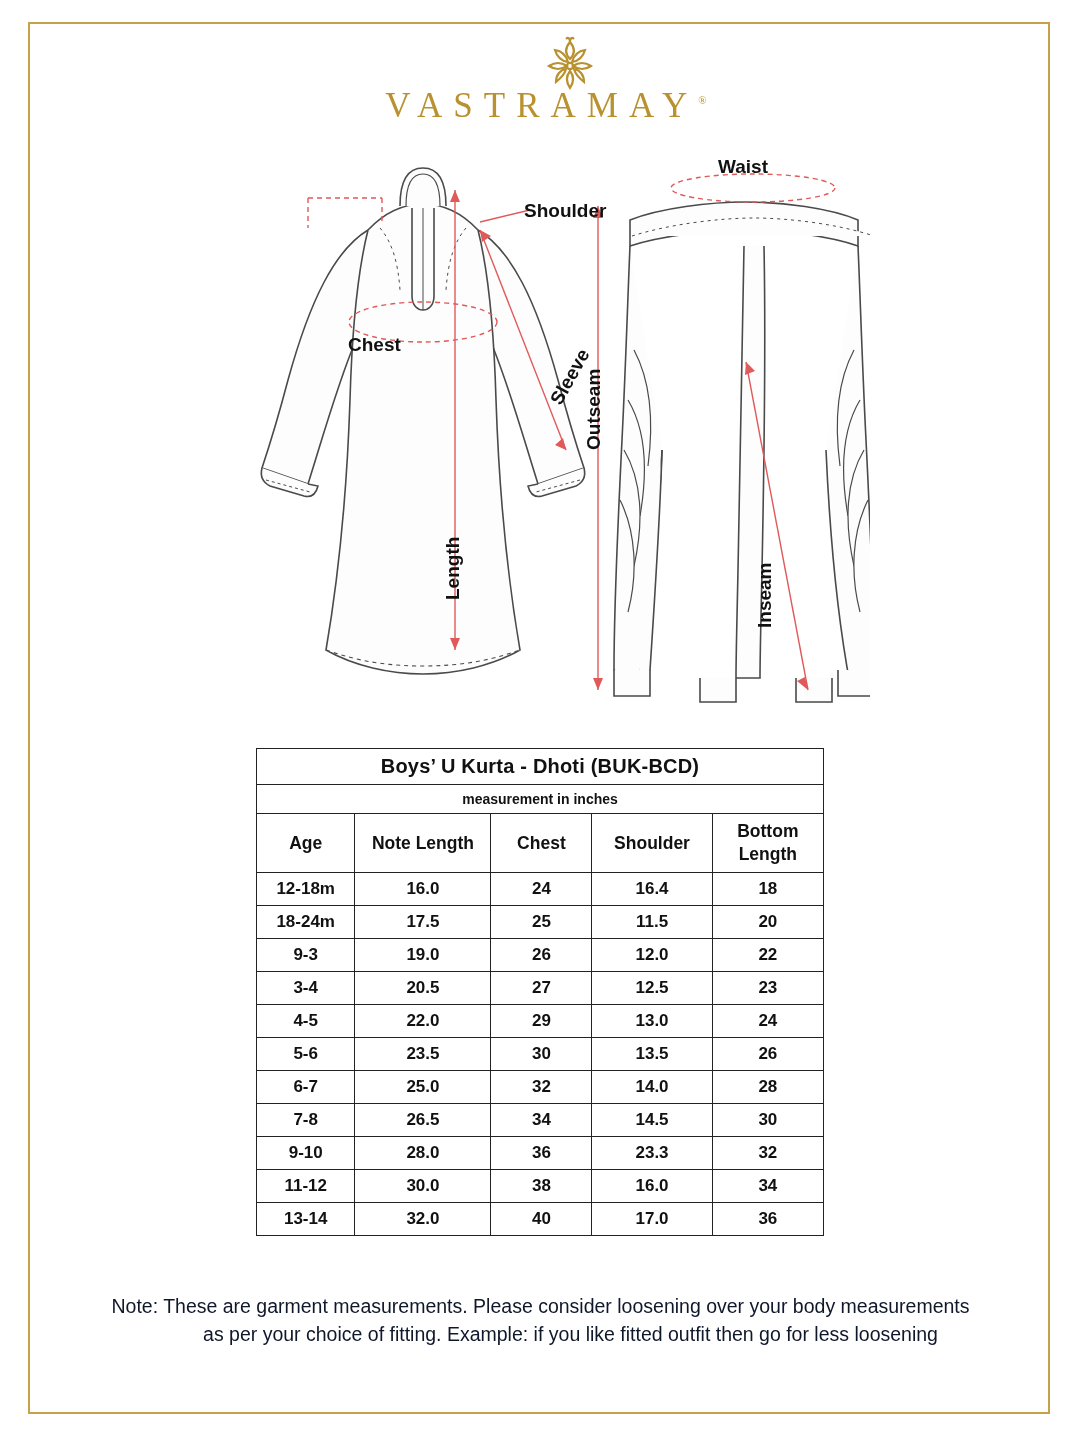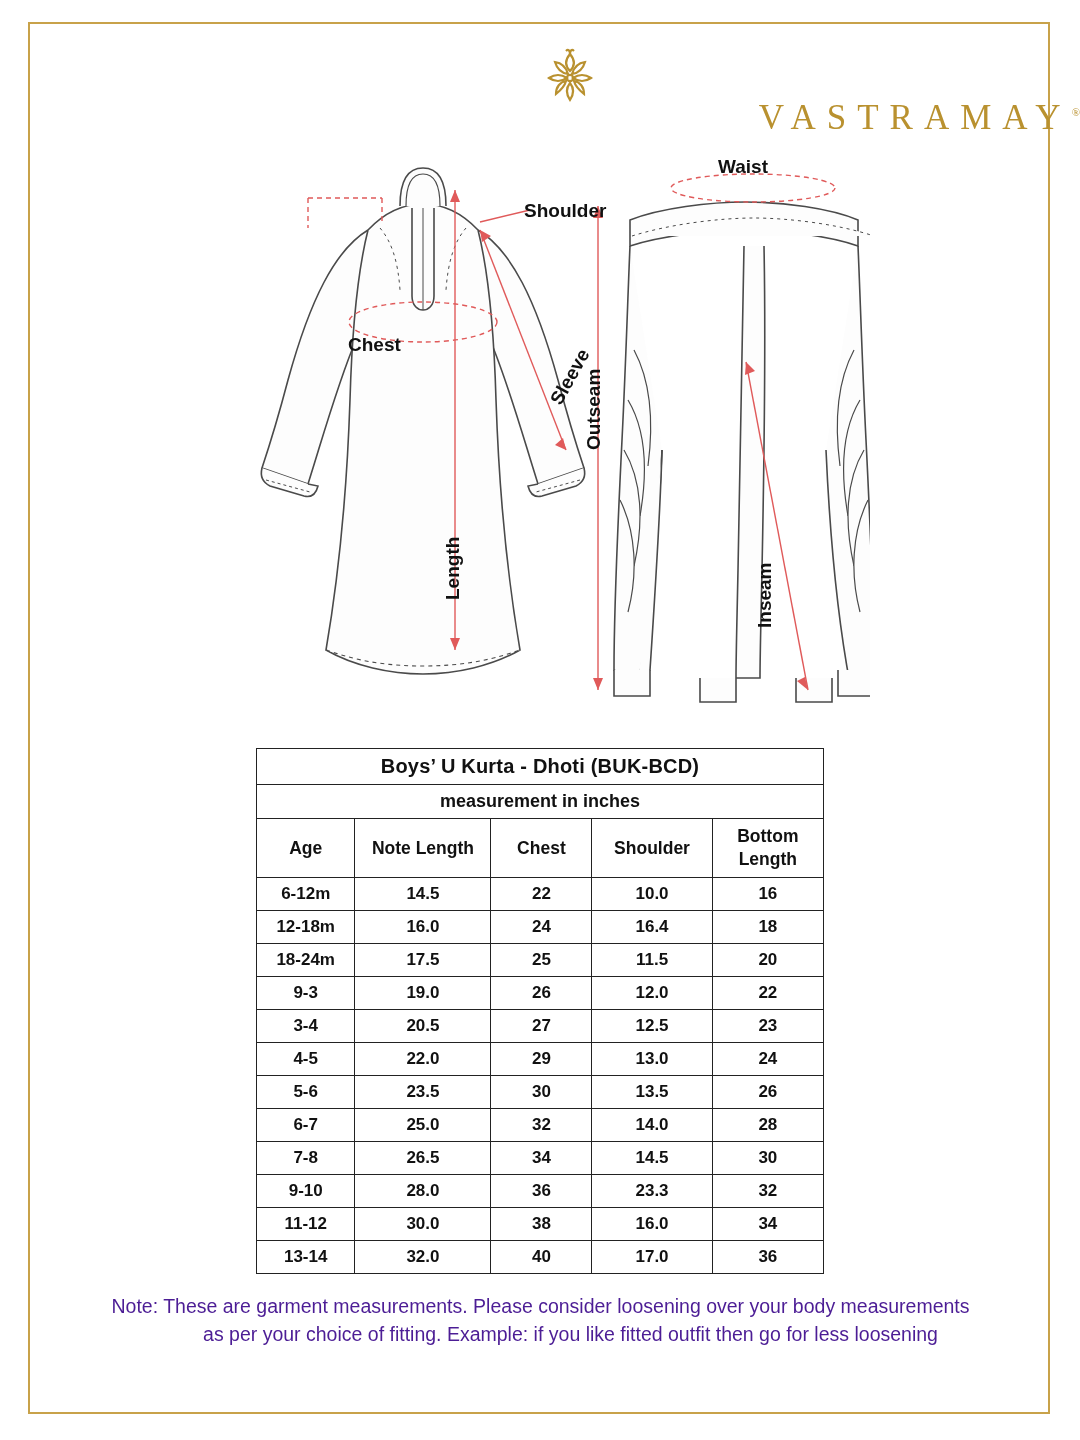--- a/index.html
+++ b/index.html
@@ -28,23 +28,23 @@
     position: absolute;
     left: 0; top: 0;
     width: 1080px;
     height: 1440px;
   }
 
   
   .brand {
     position: absolute;
     left: 0;
-    top: 48px;
+    top: 36px;
     width: 1080px;
-    text-align: right;
+    text-align: center;
   }
   .brand-ornament {
     display: block;
     margin: 0 auto;
     width: 70px;
     height: 58px;
     position: relative;
     left: 30px;
   }
   .brand-name {
@@ -100,41 +100,41 @@
     font-size: 17px;
     padding: 4px 2px;
     color: #111;
   }
   .tbl-title td {
     font-size: 20px;
     padding: 10px 2px;
     letter-spacing: 0.2px;
   }
   .tbl-sub td {
-    font-size: 18px;
+    font-size: 14px;
     padding: 5px 2px;
   }
   .tbl-head th {
     font-size: 17.5px;
     padding: 6px 4px;
     vertical-align: middle;
     line-height: 1.15;
   }
   .tbl-head th.two-line { line-height: 1.3; }
   .size-table tbody td { padding: 6px 2px; }
 
   
   .note {
     position: absolute;
     left: 48px;
     top: 1292px;
     width: 985px;
     font-size: 19.5px;
     line-height: 1.45;
-    color: #4c1d95;
+    color: #0f172a;
     text-align: center;
   }
   .note span { display: block; }
   .note .line2 { padding-left: 60px; text-align: center; }
 </style>
 </head>
 <body>
 
 <div class="content">
 
@@ -270,27 +270,20 @@
         <th style="width:140px;">Note Length</th>
         <th style="width:100px;">Chest</th>
         <th style="width:118px;">Shoulder</th>
         <th class="two-line" style="width:110px;">
           <div>Bottom</div>
           <div>Length</div>
         </th>
       </tr>
 
       <tr>
-        <td>6-12m</td>
-        <td>14.5</td>
-        <td>22</td>
-        <td>10.0</td>
-        <td>16</td>
-      </tr>
-      <tr>
         <td>12-18m</td>
         <td>16.0</td>
         <td>24</td>
         <td>16.4</td>
         <td>18</td>
       </tr>
       <tr>
         <td>18-24m</td>
         <td>17.5</td>
         <td>25</td>

